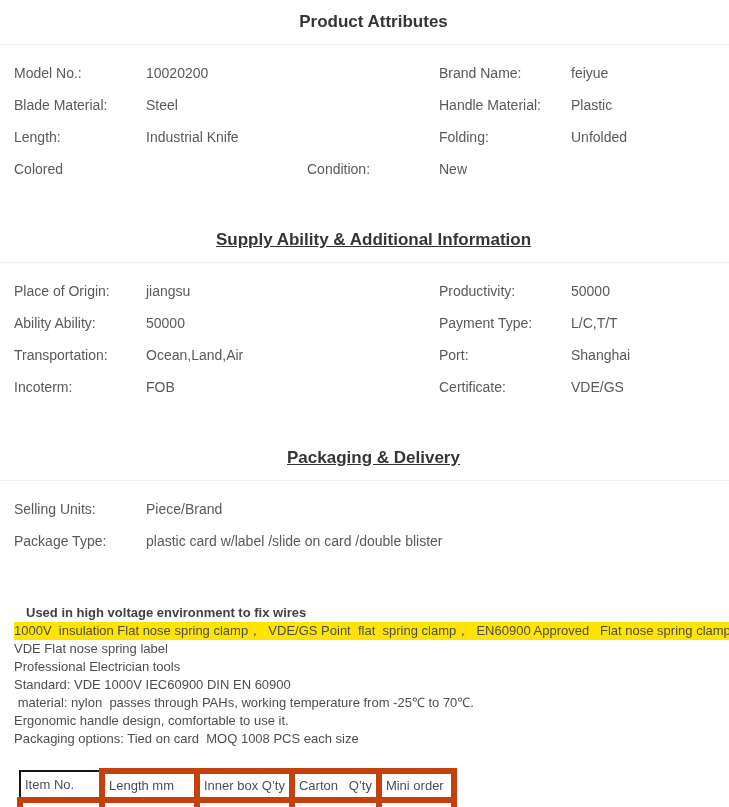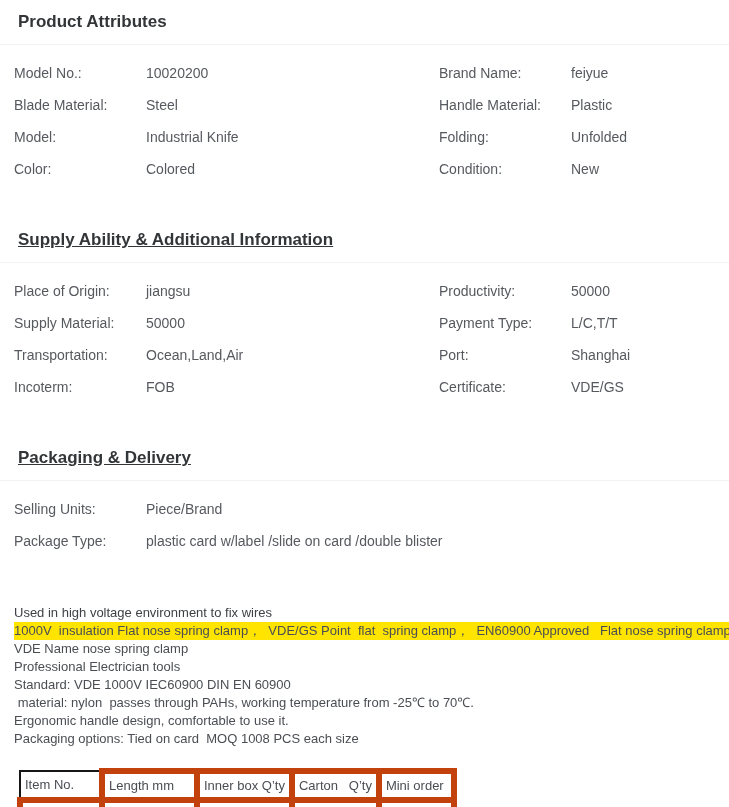--- a/index.html
+++ b/index.html
@@ -12,20 +12,21 @@
     color:#56595e;
   }
   .section-title{
     margin:0;
     padding:13px 0 13px 18px;
     font-size:17px;
     line-height:18px;
     font-weight:bold;
     color:#333638;
     border-bottom:1px solid #f2f2f2;
+    text-align:center;
   }
   .mt2{padding-top:46px;text-decoration:underline;}
   .rows{padding-top:12px;}
   .attr-row{
     display:flex;
     align-items:center;
     height:32px;
     padding-left:14px;
     font-size:14px;
     line-height:18px;
@@ -35,21 +36,21 @@
   .attr-row .f3{width:132px;flex:none;}
   .attr-row .f4{flex:1;}
   .description{
     margin-top:47px;
     padding-left:14px;
     font-size:13px;
     line-height:18px;
     color:#4a4e53;
   }
   .description .line{white-space:pre-wrap;}
-  .description .bold-line{font-weight:normal;color:#3e4145;}
+  .description .bold-line{font-weight:bold;color:#3e4145;margin-left:12px;}
   .highlight-line{
     display:inline-block;
     background:#ffe400;
     line-height:18px;
     white-space:pre;
     color:#4a4e53;
   }
   table.spec{
     margin:20px 0 0 17px;
     border-collapse:collapse;
@@ -88,45 +89,44 @@
         <span class="f3">Brand Name:</span>
         <span class="f4">feiyue</span>
       </div>
       <div class="attr-row">
         <span class="f1">Blade Material:</span>
         <span class="f2">Steel</span>
         <span class="f3">Handle Material:</span>
         <span class="f4">Plastic</span>
       </div>
       <div class="attr-row">
-        <span class="f1">Model:</span>
+        <span class="f1">Length:</span>
         <span class="f2">Industrial Knife</span>
         <span class="f3">Folding:</span>
         <span class="f4">Unfolded</span>
       </div>
       <div class="attr-row">
-        <span class="f1">Color:</span>
         <span class="f2">Colored</span>
         <span class="f3">Condition:</span>
         <span class="f4">New</span>
       </div>
     </div>
   </section>
 
   <section>
     <h2 class="section-title mt2">Supply Ability &amp; Additional Information</h2>
     <div class="rows">
       <div class="attr-row">
         <span class="f1">Place of Origin:</span>
         <span class="f2">jiangsu</span>
         <span class="f3">Productivity:</span>
         <span class="f4">50000</span>
       </div>
       <div class="attr-row">
-        <span class="f1">Supply Material:</span>
+        <span class="f1">Ability Ability:</span>
         <span class="f2">50000</span>
         <span class="f3">Payment Type:</span>
         <span class="f4">L/C,T/T</span>
       </div>
       <div class="attr-row">
         <span class="f1">Transportation:</span>
         <span class="f2">Ocean,Land,Air</span>
         <span class="f3">Port:</span>
         <span class="f4">Shanghai</span>
       </div>
@@ -149,21 +149,21 @@
       <div class="attr-row">
         <span class="f1">Package Type:</span>
         <span class="f4">plastic card w/label /slide on card /double blister</span>
       </div>
     </div>
   </section>
 
   <div class="description">
     <div class="line bold-line">Used in high voltage environment to fix wires</div>
     <div class="line"><span class="highlight-line" style="background: rgb(255, 228, 0);">1000V  insulation Flat nose spring clamp，  VDE/GS Point  flat  spring clamp，  EN60900 Approved   Flat nose spring clamp</span></div>
-    <div class="line">VDE Name nose spring clamp</div>
+    <div class="line">VDE Flat nose spring label</div>
     <div class="line">Professional Electrician tools</div>
     <div class="line">Standard: VDE 1000V IEC60900 DIN EN 60900</div>
     <div class="line"> material: nylon  passes through PAHs, working temperature from -25℃ to 70℃.</div>
     <div class="line">Ergonomic handle design, comfortable to use it.</div>
     <div class="line">Packaging options: Tied on card  MOQ 1008 PCS each size</div>
   </div>
 
   <table class="spec">
     <colgroup>
       <col style="width:82px">

